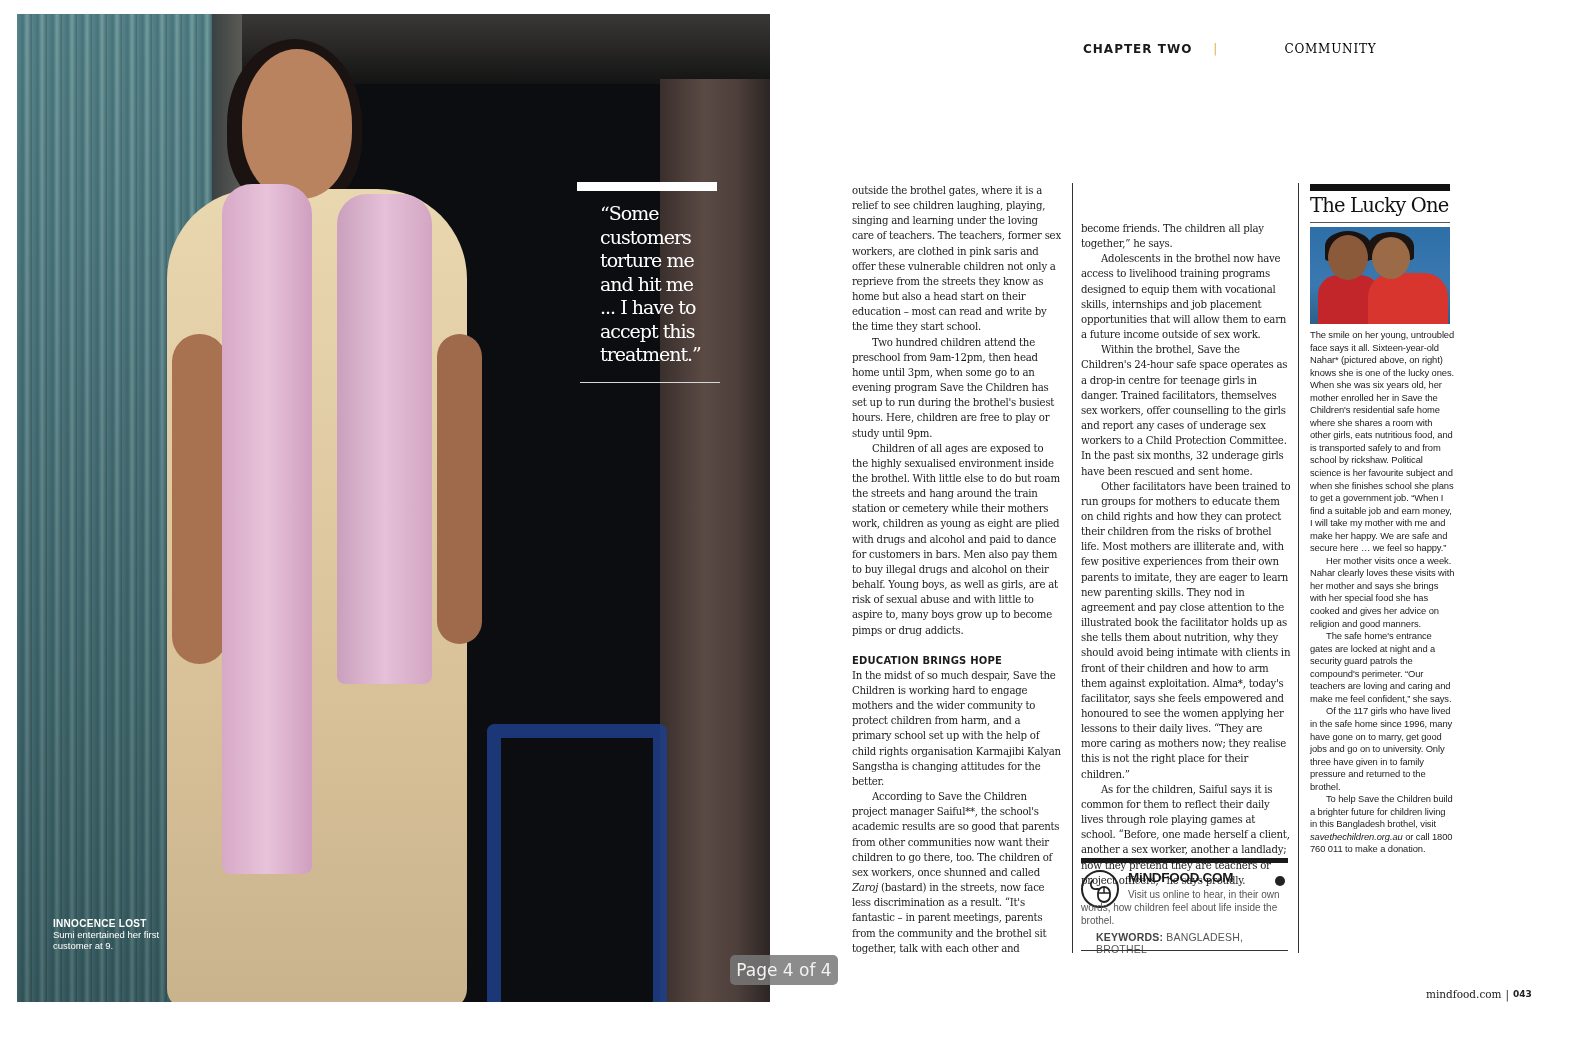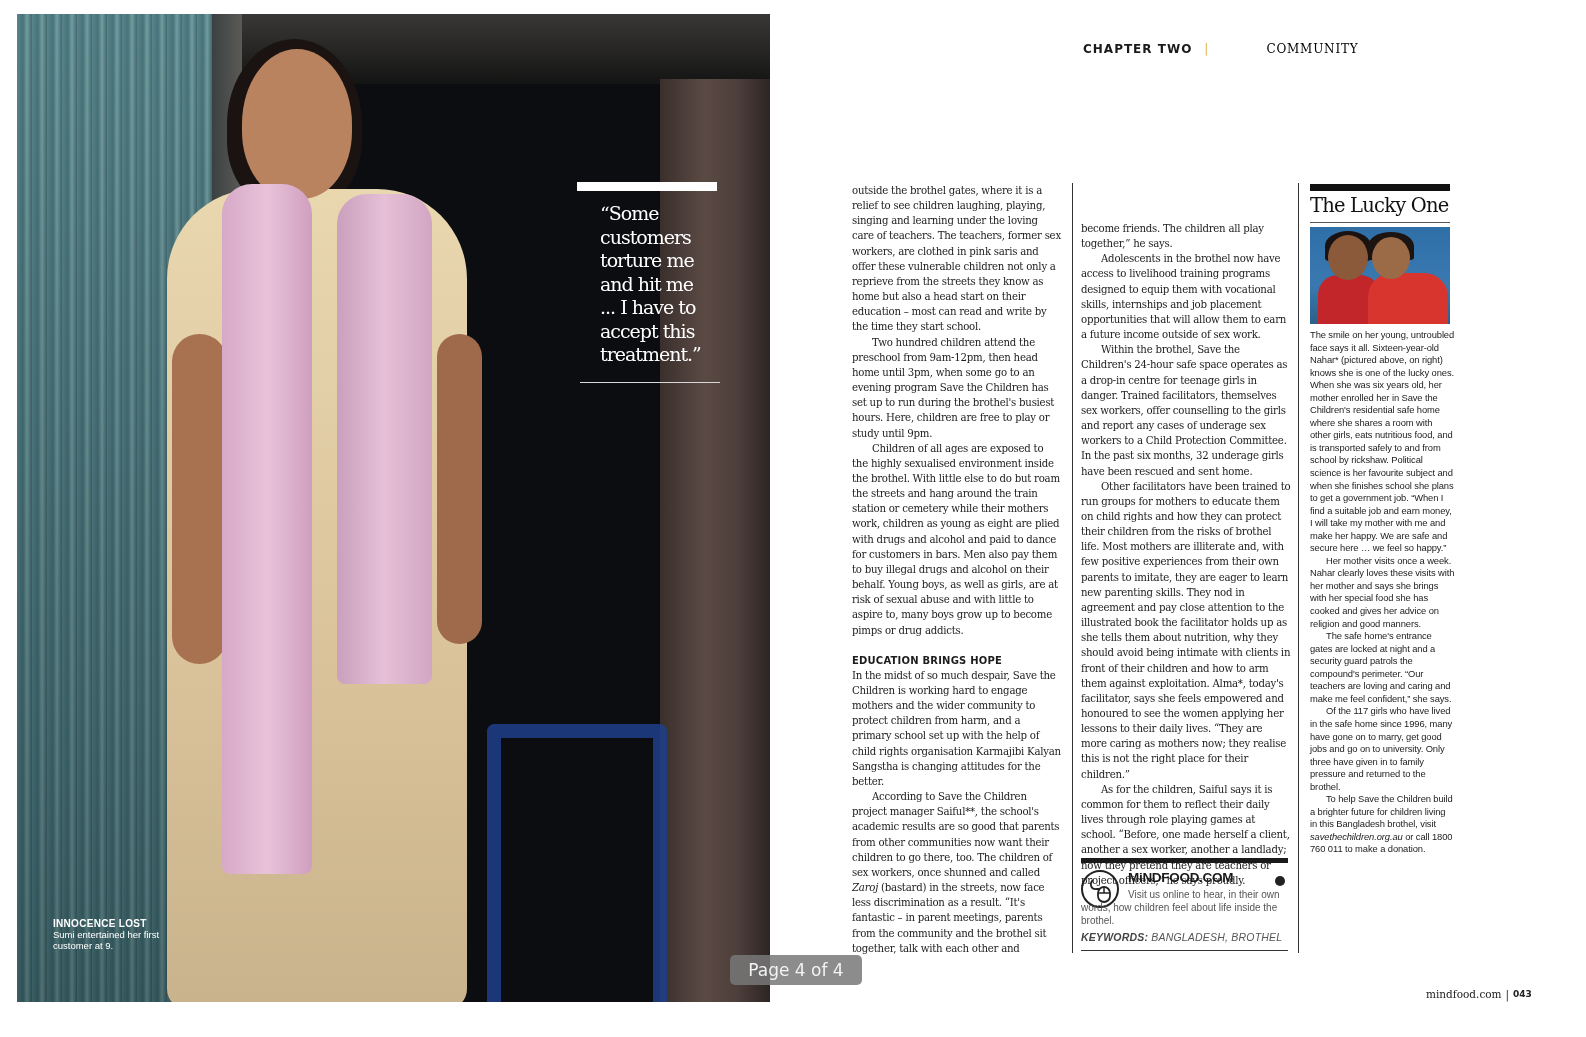--- a/index.html
+++ b/index.html
@@ -71,30 +71,30 @@
   }
   .quote-rule { position: absolute; left: 580px; top: 382px; width: 140px; height: 1px; background: #d8d8d8; }
 
   
   .caption { position: absolute; left: 53px; top: 918px; width: 140px; color: #fff; font-family: "Liberation Sans", sans-serif; }
   .caption-title { font-size: 10px; font-weight: bold; letter-spacing: 0.3px; }
   .caption-text { font-size: 9.5px; line-height: 11px; }
 
   
   .page-indicator {
-    position: absolute; left: 730px; top: 955px; width: 132px; height: 30px;
+    position: absolute; left: 730px; top: 955px; width: 108px; height: 30px;
     background: rgba(120,120,120,0.85); border-radius: 5px;
     color: #f2f2f2; font-family: "DejaVu Sans", sans-serif; font-size: 17px;
     display: flex; align-items: center; justify-content: center;
   }
 
   
   .chapter-header {
     position: absolute; left: 1083px; top: 42px; font-size: 12px; letter-spacing: 1px;
-    display: flex; align-items: center; gap: 12px;
+    display: flex; align-items: center; gap: 21px;
   }
   .chapter-label { font-family: "DejaVu Sans", sans-serif; font-weight: bold; color: #1a1a1a; }
   .chapter-sep { color: #e0b24a; font-family: "DejaVu Sans", sans-serif; }
   .chapter-section { font-family: "DejaVu Serif", serif; color: #000000; letter-spacing: 0.8px; margin-left: 45px; }
 
   
   .col {
     position: absolute; top: 183px; font-family: "DejaVu Serif", serif;
     font-size: 10.2px; line-height: 15.15px; color: #1c1c1c;
     letter-spacing: -0.25px;
@@ -118,21 +118,21 @@
 
   
   .mf-bar { position: absolute; left: 1081px; top: 858px; width: 207px; height: 5px; background: #1a1a1a; }
   .mf-box { position: absolute; left: 1081px; top: 868px; width: 207px; font-family: "Liberation Sans", sans-serif; }
   .mf-icon {
     position: absolute; left: 0; top: 2px; width: 38px; height: 38px; border: 2px solid #222; border-radius: 50%;
   }
   .mf-icon svg { position: absolute; left: 4px; top: 4px; }
   .mf-title { position: absolute; left: 47px; top: 2px; font-weight: bold; font-size: 13.5px; letter-spacing: -0.3px; color: #1a1a1a; }
   .mf-text { position: absolute; left: 0; top: 20px; width: 207px; font-size: 10px; line-height: 13px; color: #555; text-indent: 47px; }
-  .mf-keywords { position: absolute; left: 0; top: 63px; font-size: 10.5px; color: #555; letter-spacing: 0.2px; font-style: italic; }
+  .mf-keywords { position: absolute; left: 15px; top: 63px; font-size: 10.5px; color: #555; letter-spacing: 0.2px; }
   .mf-keywords b { color: #444; }
   .mf-bottom-rule { position: absolute; left: 1081px; top: 950px; width: 207px; height: 1px; background: #333; }
 
   
   .sb-bar { position: absolute; left: 1310px; top: 184px; width: 140px; height: 7px; background: #111; }
   .sb-title { position: absolute; left: 1310px; top: 194px; font-size: 19.5px; letter-spacing: -0.8px; color: #111; }
   .sb-title-rule { position: absolute; left: 1310px; top: 222px; width: 140px; height: 1px; background: #555; }
   .sb-photo {
     position: absolute; left: 1310px; top: 227px; width: 140px; height: 97px;
     background: linear-gradient(180deg, #2f6fa8 0%, #3a79b0 60%, #2d5f8a 100%); overflow: hidden;

